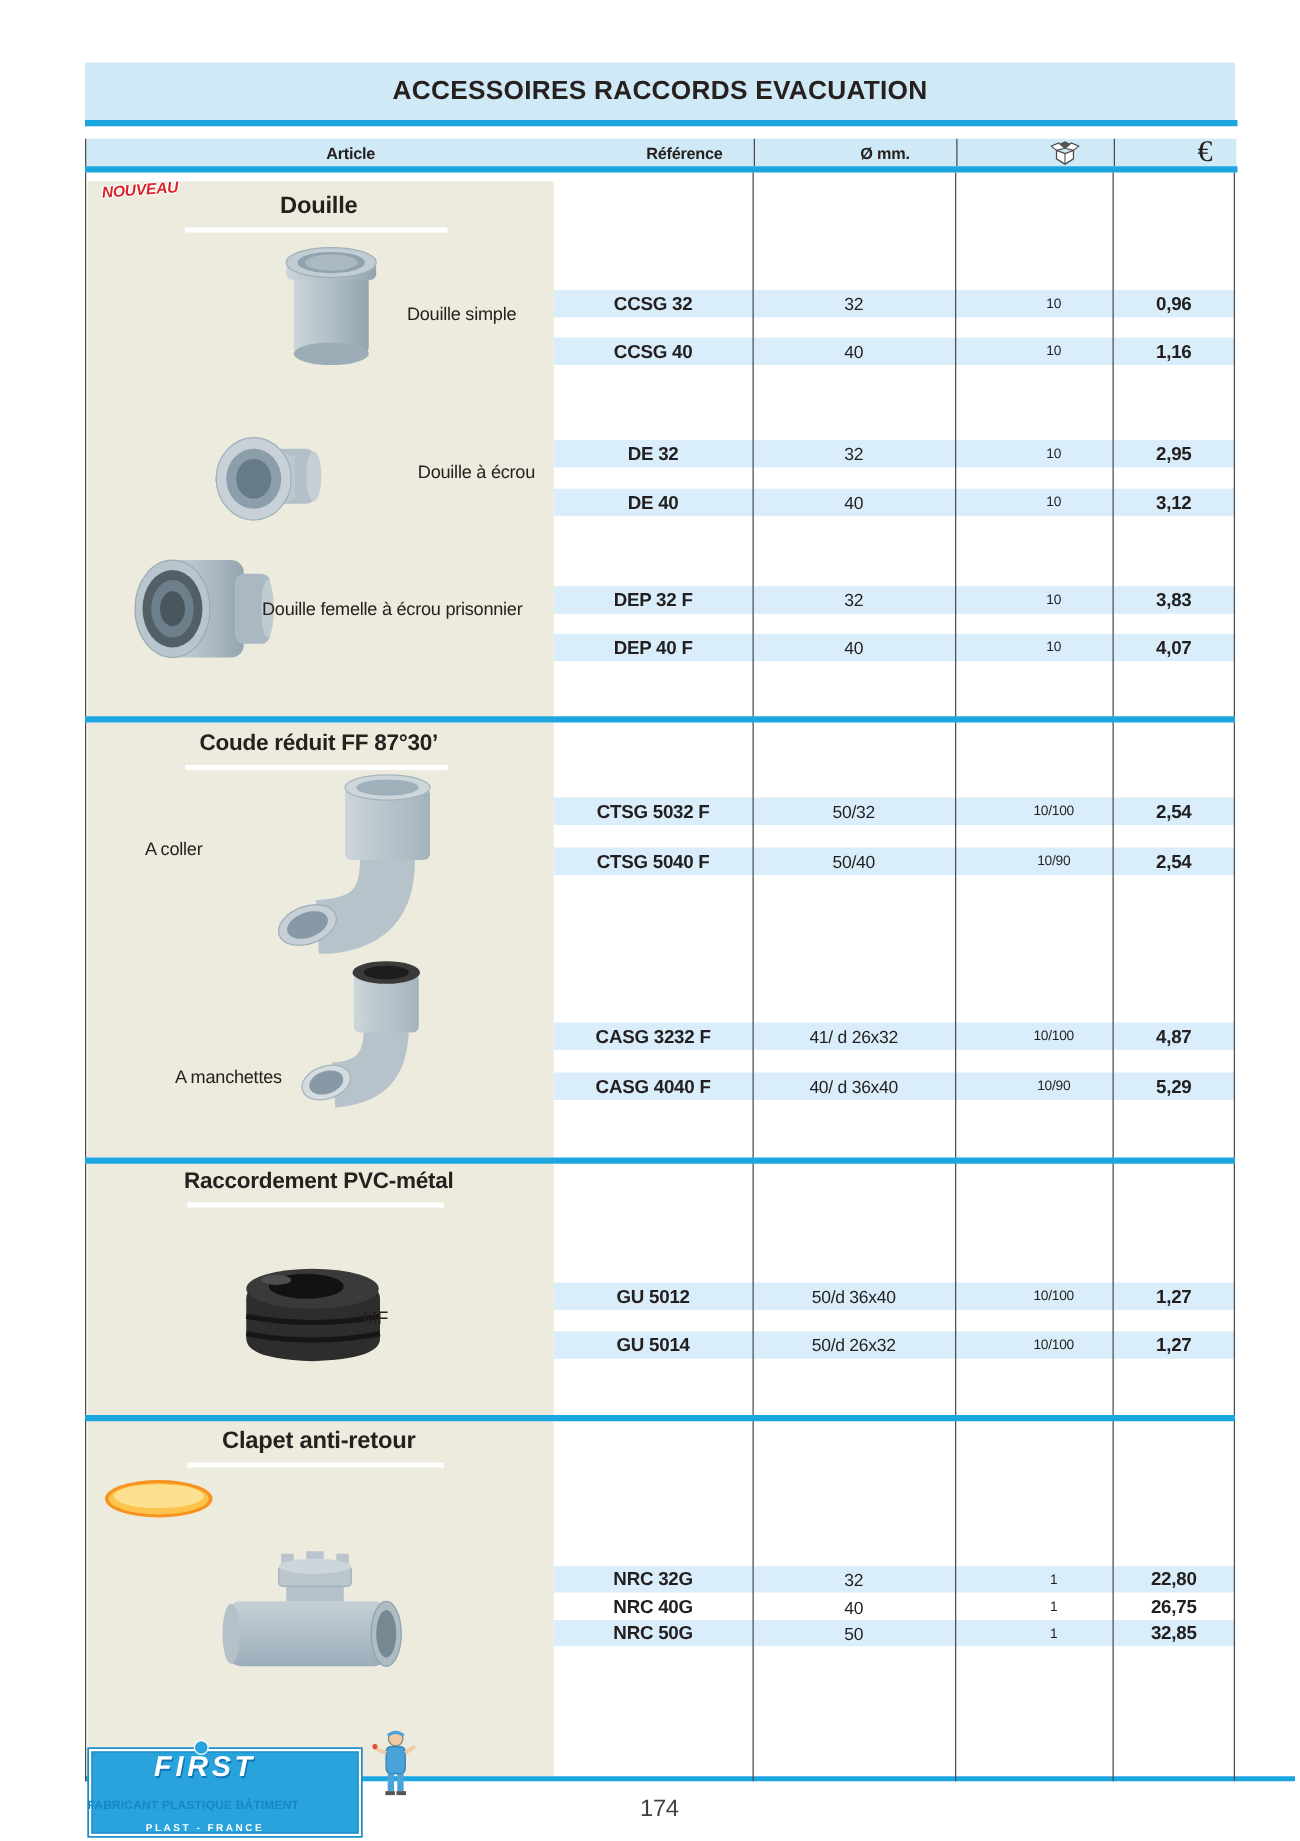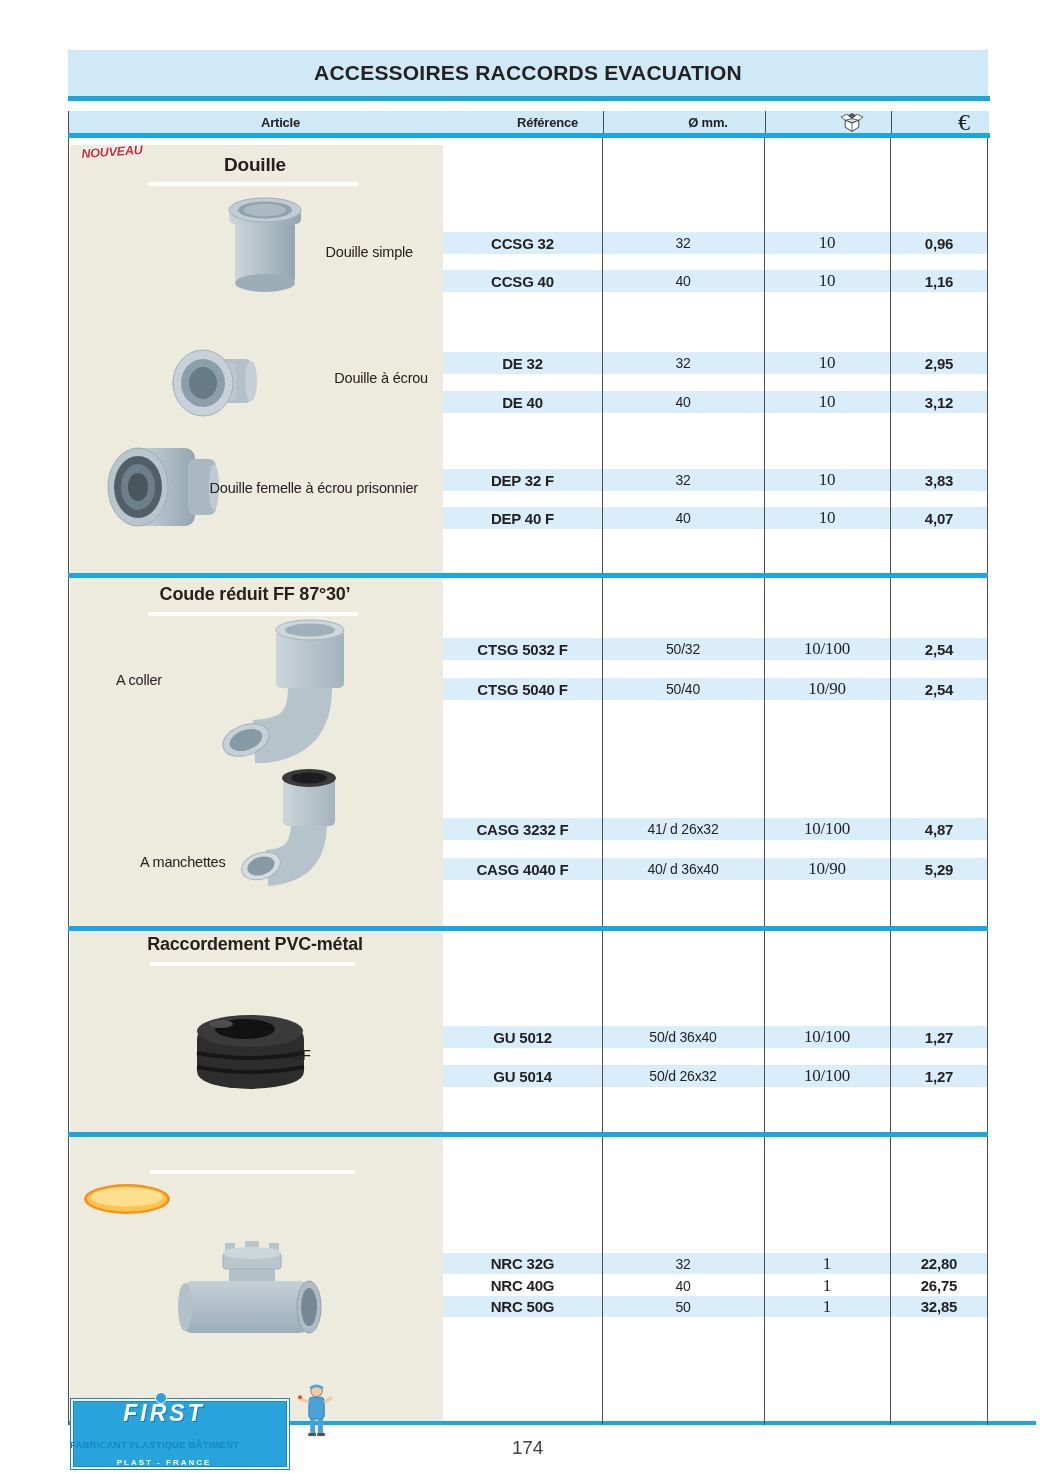--- a/index.html
+++ b/index.html
@@ -36,21 +36,21 @@
                  font-size:19px;color:#26211f;z-index:2;}
   .underline{position:absolute;height:4px;background:#ffffff;z-index:2;}
   .plabel{position:absolute;font-size:14.5px;color:#26211f;z-index:2;}
 
   
   .row{position:absolute;left:375px;width:545px;height:22px;background:#d9eefa;z-index:2;}
   .row.plain{background:transparent;}
   .cell{position:absolute;top:0;height:100%;display:flex;align-items:center;justify-content:center;}
   .cell.ref{left:0;width:159px;font-weight:bold;font-size:15px;}
   .cell.diam{left:159px;width:162px;font-size:14px;}
-  .cell.qty{left:321px;width:126px;font-size:17px;font-family:Liberation Serif, serif;}
+  .cell.qty{left:337px;width:126px;font-size:11px;}
   .cell.price{left:447px;width:98px;font-weight:bold;font-size:15px;}
 
   .img-wrap{position:absolute;z-index:2;}
 
   
   .badge{position:absolute;left:15px;top:1045px;width:88px;height:32px;z-index:3;}
   .badge-text{position:absolute;left:0;top:7px;width:88px;text-align:center;
               font-size:12.5px;font-weight:bold;font-style:italic;color:#d9252b;z-index:4;
               text-shadow:-1px 0 #fff,1px 0 #fff,0 -1px #fff,0 1px #fff;transform:rotate(-4deg);}
 
@@ -207,20 +207,21 @@
       <path d="M14 36 Q14 18 67 15 Q121 18 121 36 L121 68 Q121 84 67 86 Q14 84 14 68 Z" fill="#2d2d2d"></path>
       <ellipse cx="67" cy="28" rx="53" ry="16" fill="#3a3a3a"></ellipse>
       <ellipse cx="62" cy="26" rx="30" ry="10" fill="#121212"></ellipse>
       <path d="M14 50 Q67 60 121 50" stroke="#161616" stroke-width="4" fill="none"></path>
       <path d="M14 64 Q67 74 121 64" stroke="#161616" stroke-width="4" fill="none"></path>
       <ellipse cx="38" cy="21" rx="12" ry="4" fill="#4d4d4d"></ellipse>
     </svg>
   </div>
   <div class="plabel" style="left:222px;top:909px;width:60px;text-align:left">MF</div>
 
+  <div class="section-title" style="top:1004px">Clapet anti-retour</div>
   <div class="underline" style="left:82px;top:1032px;width:205px"></div>
 
   <div class="badge">
     <svg width="88" height="32" viewBox="0 0 88 32">
       <ellipse cx="44" cy="16" rx="43" ry="15" fill="#f6921e"></ellipse>
       <ellipse cx="44" cy="16" rx="40" ry="12.5" fill="#fcc44d"></ellipse>
       <ellipse cx="44" cy="14" rx="36" ry="9.5" fill="#fddf90"></ellipse>
     </svg>
   </div>
   <div class="badge-text">NOUVEAU</div>

